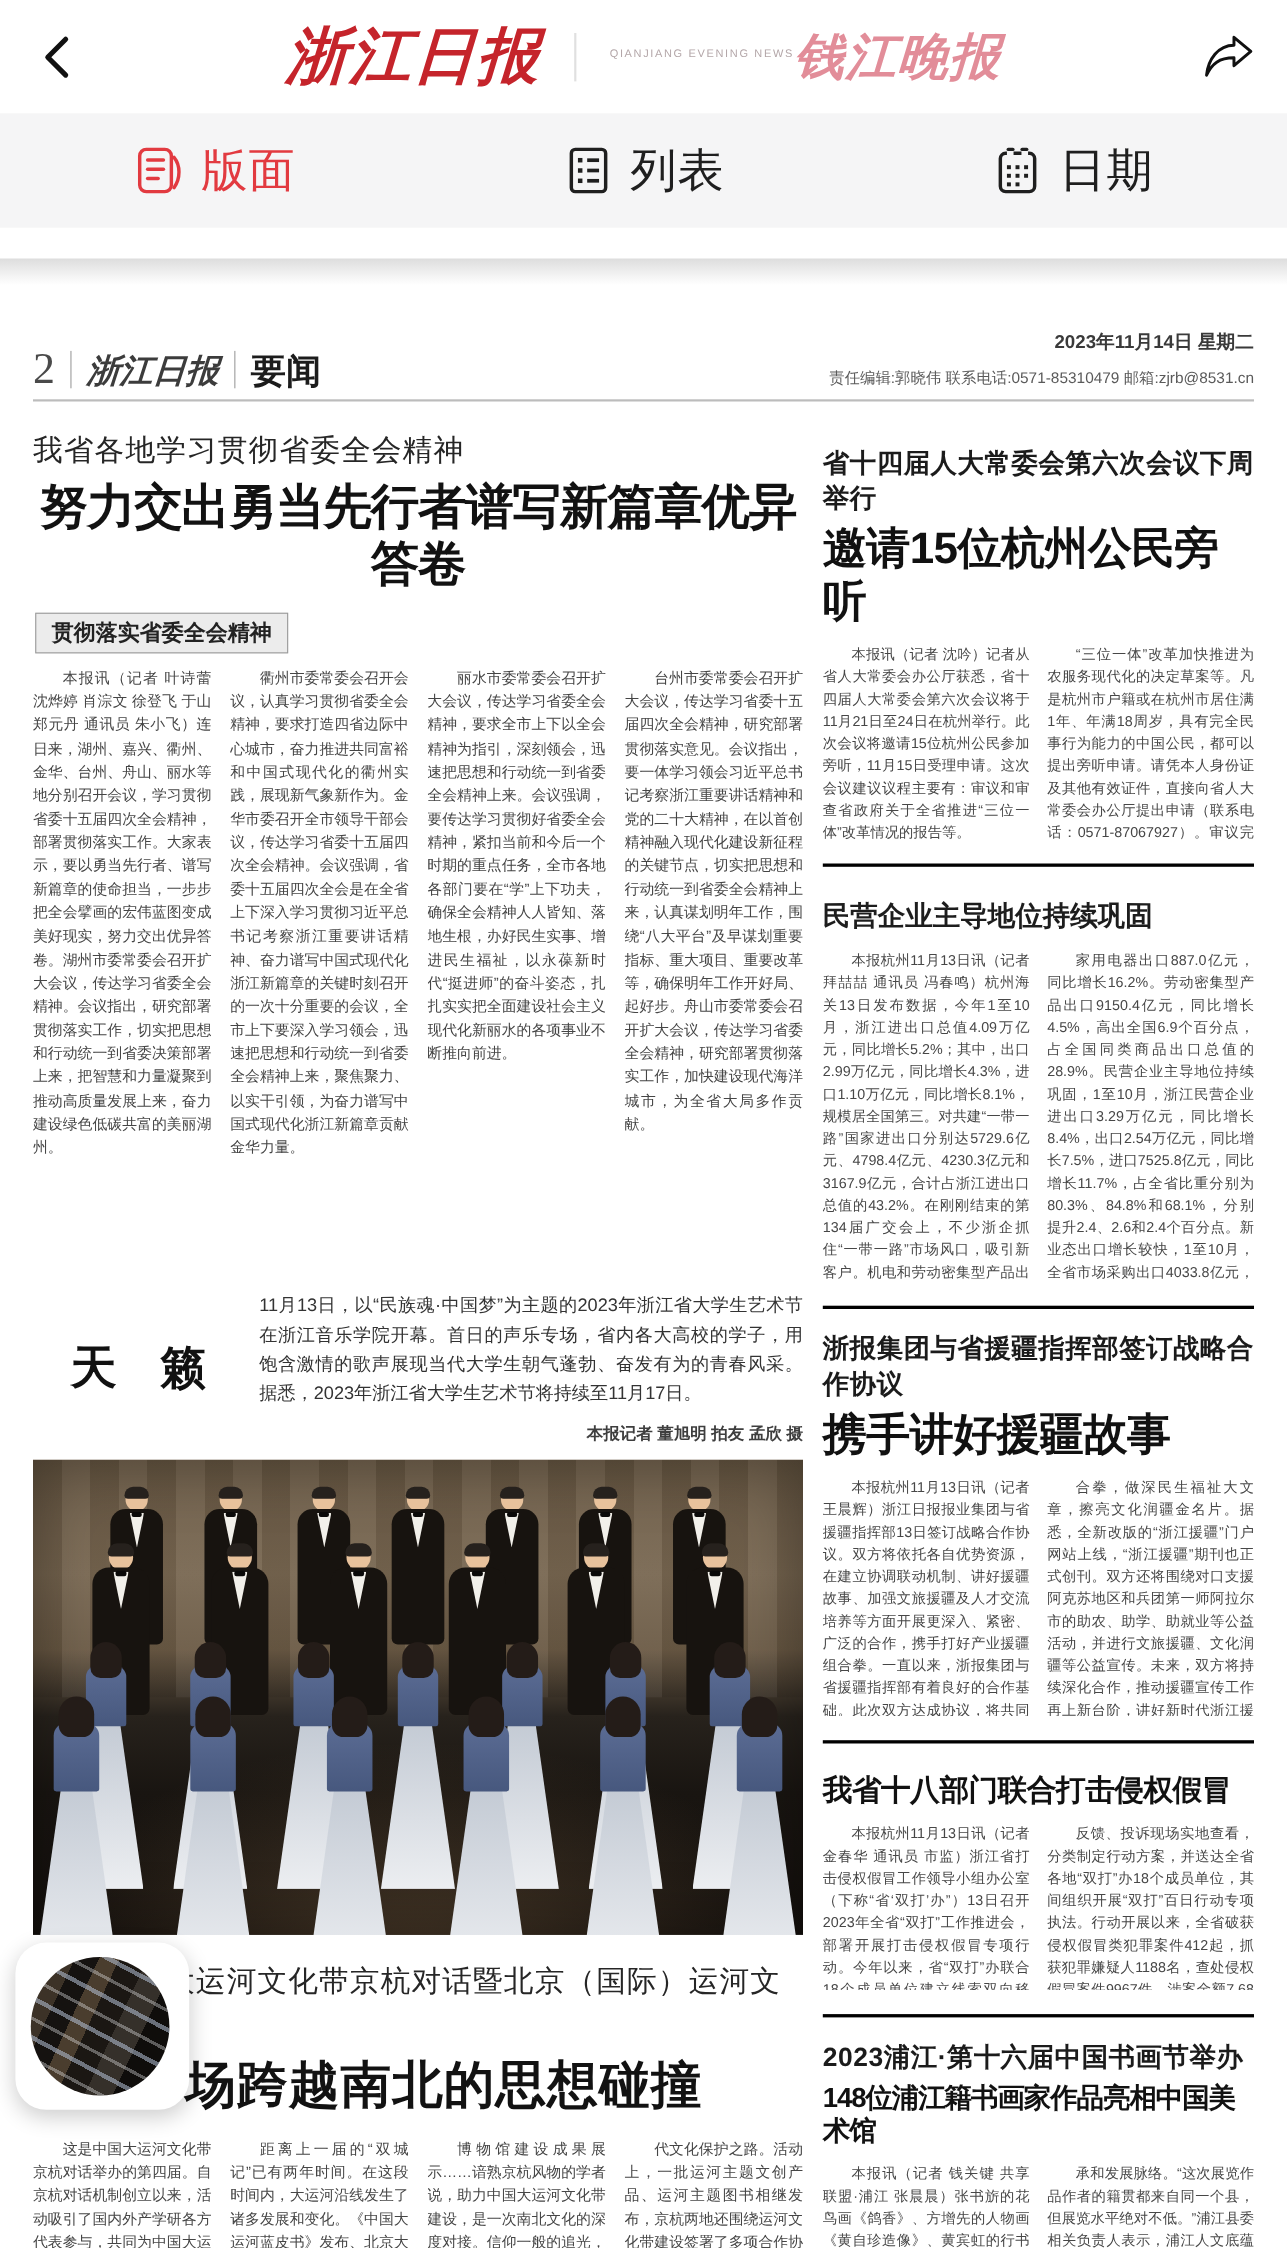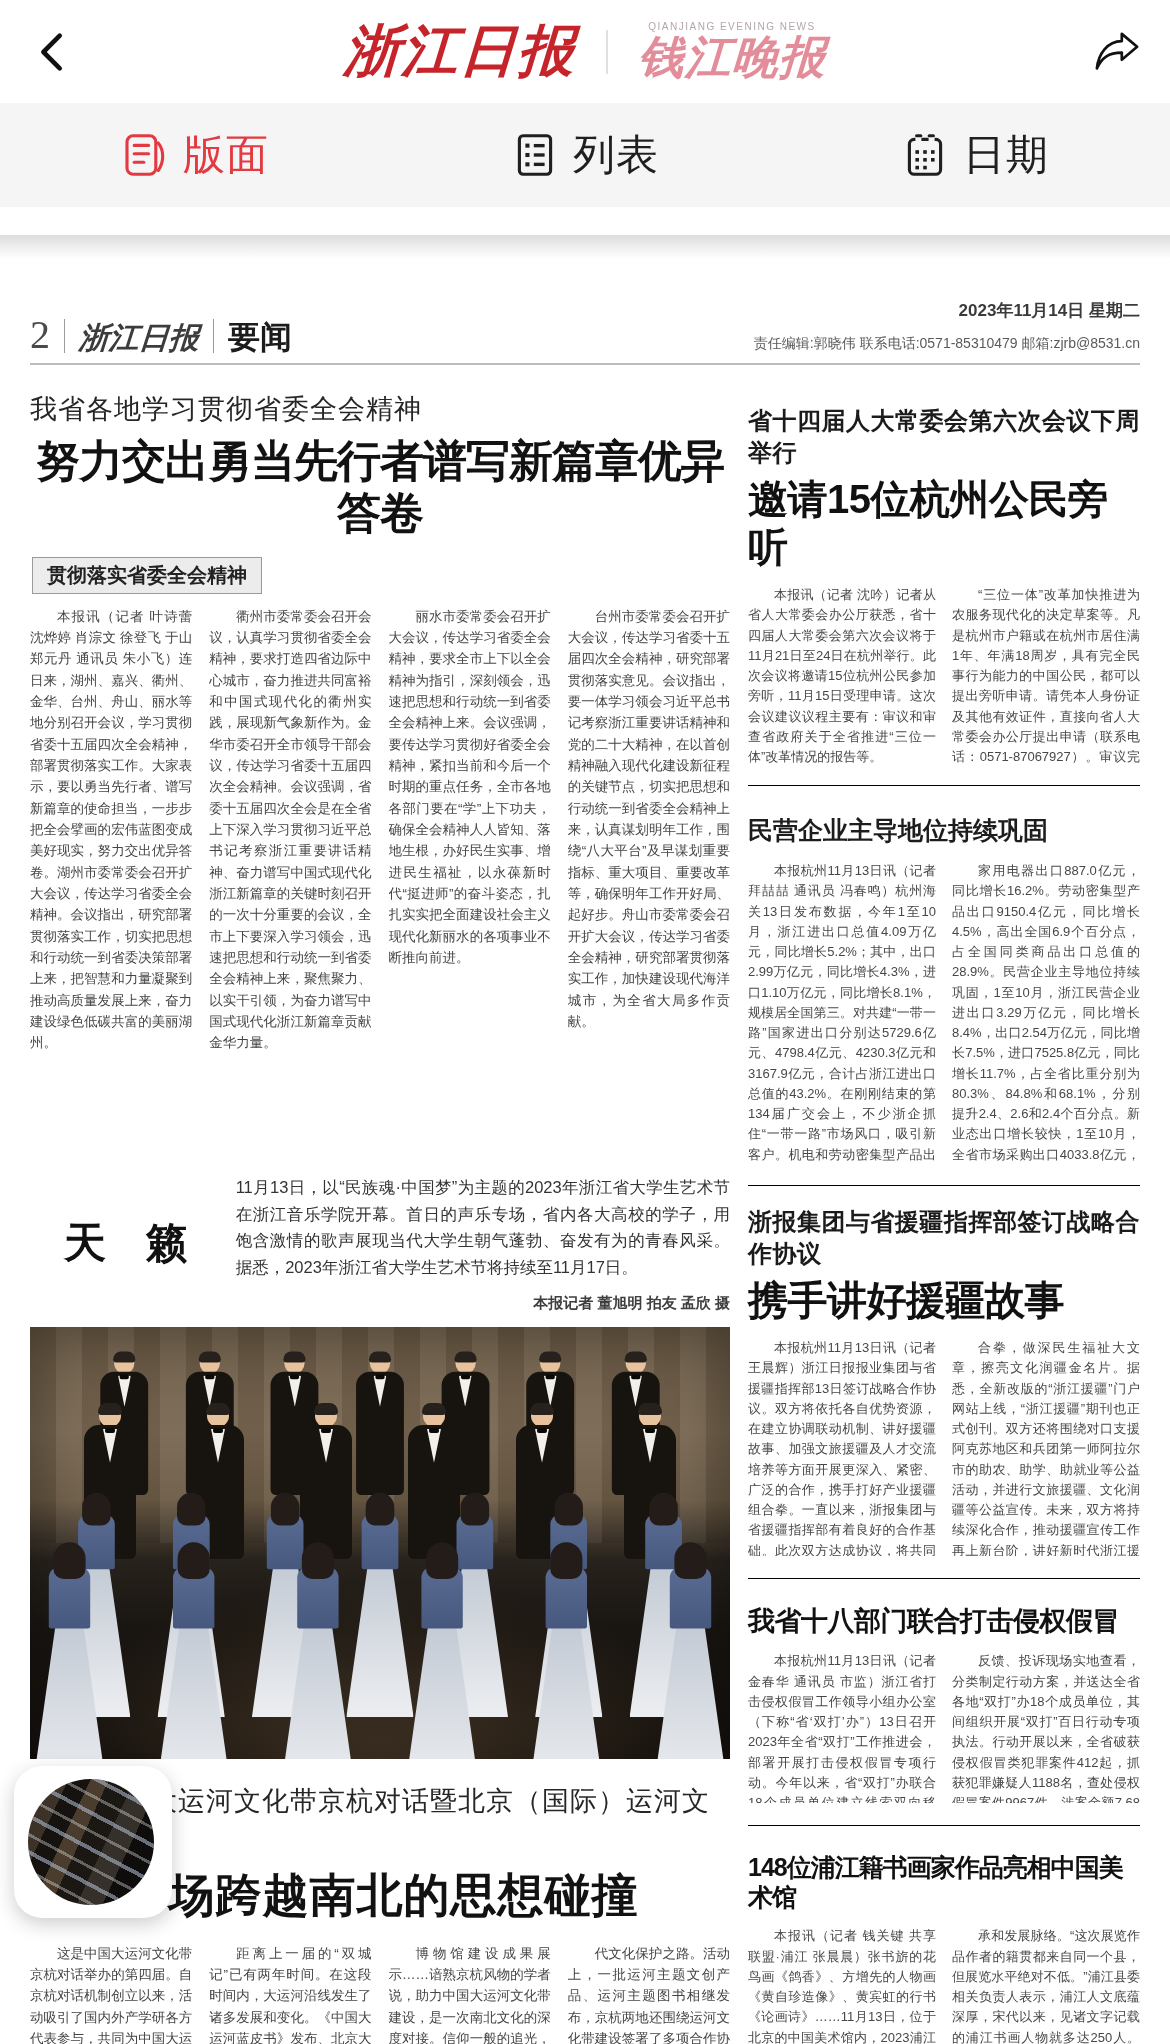--- a/index.html
+++ b/index.html
@@ -6,21 +6,21 @@
   html,body { background:#e9e9e9; }
   body { font-family:"Liberation Sans", sans-serif; }
   .app { position:relative; width:1170px; height:2044px; margin:0 auto; background:#fff; overflow:hidden; }
 
   
   .appbar { height:103px; display:flex; align-items:center; padding:0 30px; background:#fff; }
   .icon-btn { width:46px; height:46px; flex:0 0 auto; display:flex; align-items:center; justify-content:center; }
   .logo-wrap { flex:1; display:flex; align-items:center; justify-content:center; gap:30px; }
   .logo-zjrb { font-family:"Liberation Serif", serif; font-weight:bold; font-style:italic; font-size:56px; color:#c5242b; letter-spacing:2px; transform:skewX(-3deg); }
   .logo-div { width:2px; height:44px; background:#e0e0e0; }
-  .logo-qjwb { display:flex; flex-direction:column; align-items:center; line-height:1; }
+  .logo-qjwb { display:flex; flex-direction:row; align-items:center; line-height:1; }
   .logo-qjwb .sub { font-size:10px; letter-spacing:1.5px; color:#b3a6a8; margin-bottom:3px; }
   .logo-qjwb .main { font-family:"Liberation Serif", serif; font-weight:bold; font-style:italic; font-size:46px; color:#e28d99; letter-spacing:1px; transform:skewX(-3deg); }
 
   
   .tabs { height:104px; background:#f5f5f6; display:flex; align-items:center; }
   .tab { flex:1; display:flex; align-items:center; justify-content:center; gap:14px; height:100%; color:#1f1f1f; }
   .tab .tab-label { font-size:42px; font-weight:500; letter-spacing:1px; }
   .tab svg { width:48px; height:48px; }
   .tab.active { color:#e23a40; }
   .tab.active .tab-label { color:#e23a40; }
@@ -82,21 +82,21 @@
   .fig.dress .top { top:17px; left:50%; margin-left:-18px; width:36px; height:54px; background:linear-gradient(#5b6c94,#47587e); border-radius:10px 10px 2px 2px; z-index:1; }
   .fig.dress .skirt { top:66px; left:50%; margin-left:-33px; width:66px; height:150px; background:linear-gradient(#c3cad4,#eceef1); clip-path:polygon(32% 0,68% 0,100% 100%,0 100%); }
 
   
   .canal { margin-top:24px; }
   .canal .kicker { font-size:27px; }
   .canal-headline { text-align:center; font-size:46px; font-weight:900; color:#121212; letter-spacing:1px; margin-top:10px; }
   .canal .body-cols { margin-top:16px; height:220px; }
 
   
-  .r-art { padding:20px 0 22px; border-bottom:1px solid #000000; }
+  .r-art { padding:20px 0 22px; border-bottom:3px solid #000000; }
   .r-art:first-child { padding-top:14px; }
   .r-art:last-child { border-bottom:none; }
   .r-kicker { font-size:24px; font-weight:bold; color:#1b1b1b; letter-spacing:.5px; }
   .r-headline { font-weight:900; color:#111; line-height:1.2; margin-top:6px; letter-spacing:-.5px; }
   .hl-xl { font-size:40px; }
   .hl-lg { font-size:29px; letter-spacing:-1px; }
   .hl-md { font-size:27px; letter-spacing:-.5px; }
   .hl-sm { font-size:25px; letter-spacing:-1px; }
   .r-subhead { font-size:25px; font-weight:bold; color:#1d1d1d; margin-top:8px; }
   .r-body { display:flex; gap:16px; margin-top:14px; overflow:hidden; }
@@ -432,20 +432,21 @@
             <div class="bcol">
                 <p>本报杭州11月13日讯（记者 金春华 通讯员 市监）浙江省打击侵权假冒工作领导小组办公室（下称“省‘双打’办”）13日召开2023年全省“双打”工作推进会，部署开展打击侵权假冒专项行动。今年以来，省“双打”办联合18个成员单位建立线索双向移送、案件联合查办等机制，严厉打击各类侵权假冒违法行为。</p>
               </div>
             <div class="bcol">
                 <p>反馈、投诉现场实地查看，分类制定行动方案，并送达全省各地“双打”办18个成员单位，其间组织开展“双打”百日行动专项执法。行动开展以来，全省破获侵权假冒类犯罪案件412起，抓获犯罪嫌疑人1188名，查处侵权假冒案件9967件，涉案金额7.68亿元，有效震慑了违法犯罪行为，切实维护市场秩序和消费者合法权益。</p>
               </div>
           </div>
         </article>
 
         <article class="r-art h-a5">
+          <div class="r-kicker">2023浦江·第十六届中国书画节举办</div>
           <h2 class="r-headline hl-sm">148位浦江籍书画家作品亮相中国美术馆</h2>
           <div class="r-body">
             <div class="bcol">
                 <p>本报讯（记者 钱关键 共享联盟·浦江 张晨晨）张书旂的花鸟画《鸽香》、方增先的人物画《黄自珍造像》、黄宾虹的行书《论画诗》……11月13日，位于北京的中国美术馆内，2023浦江·第十六届中国书画节开幕。本届书画节共展出148位浦江籍书画家的250余件精品力作，集中展现浦江书画艺术的传</p>
               </div>
             <div class="bcol">
                 <p>承和发展脉络。“这次展览作品作者的籍贯都来自同一个县，但展览水平绝对不低。”浦江县委相关负责人表示，浦江人文底蕴深厚，宋代以来，见诸文字记载的浦江书画人物就多达250人。目前全县有中国书法家协会会员41人、中国美术家协会会员23人，书画已成为浦江的金名片。据悉，本届书画节活动将持续到12月初。</p>
               </div>
           </div>
         </article>

